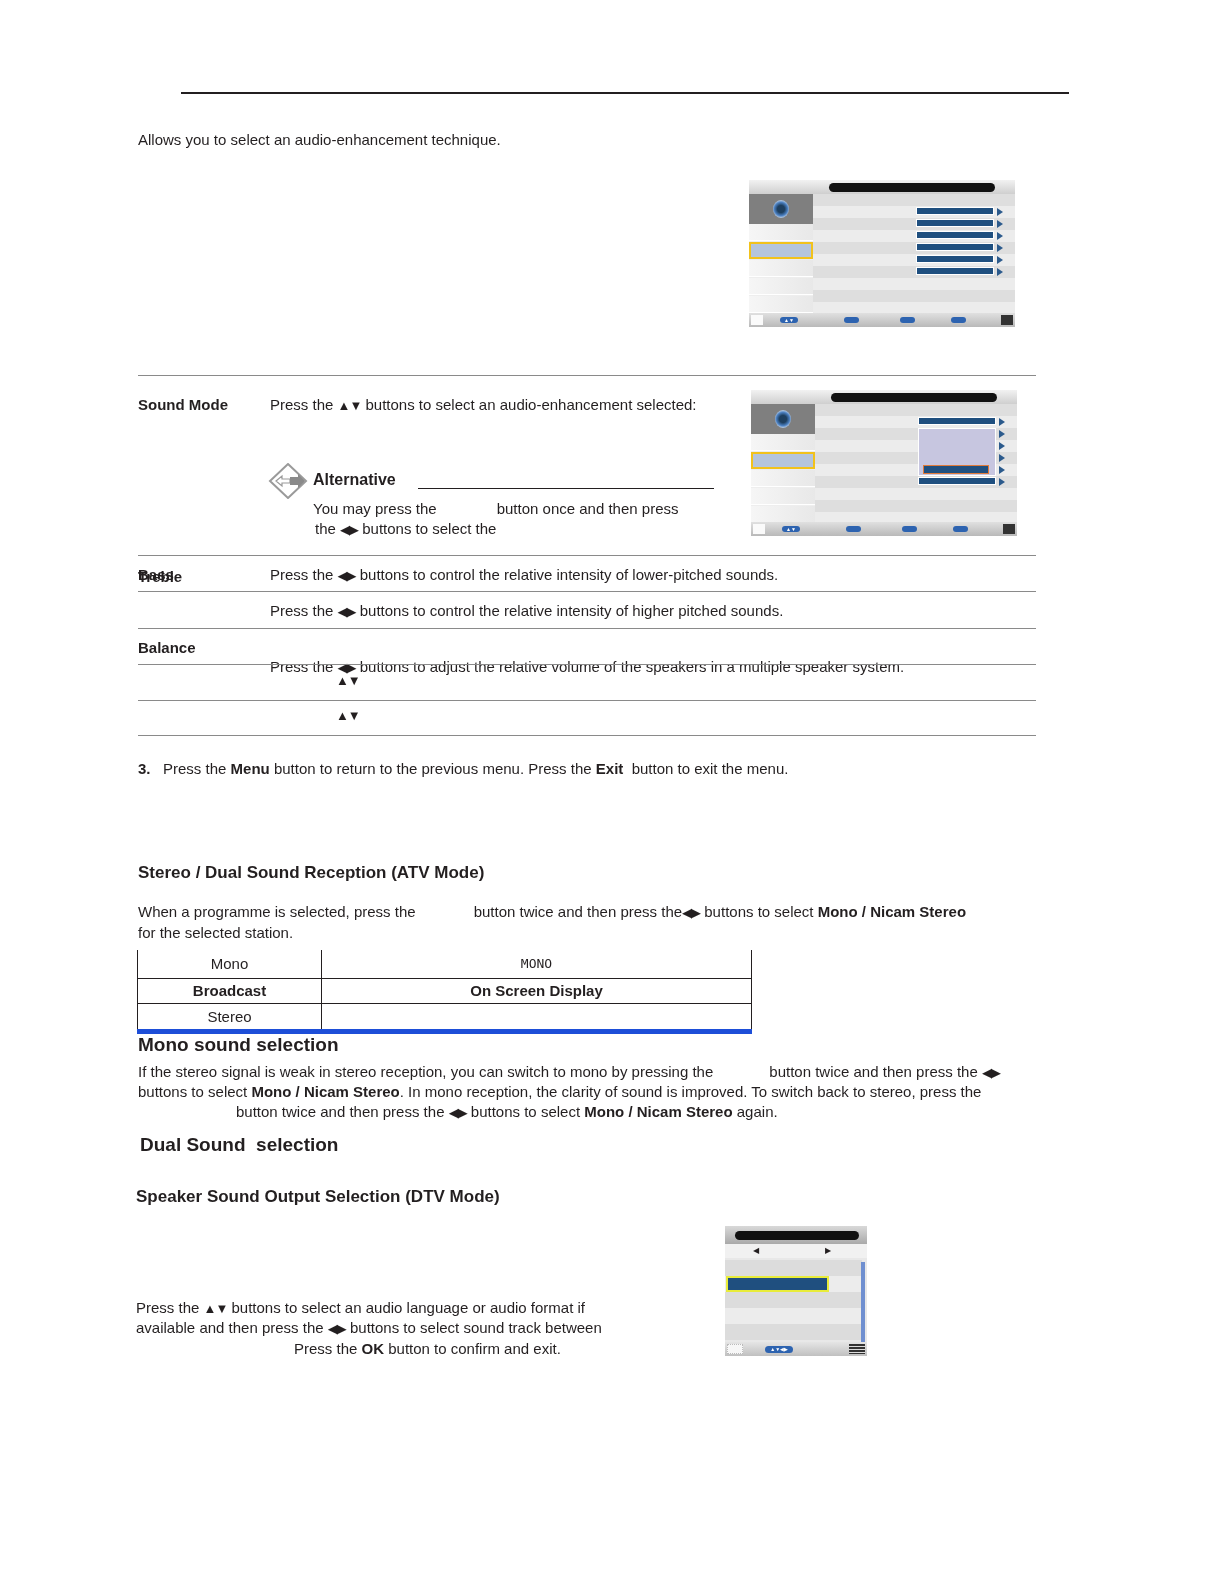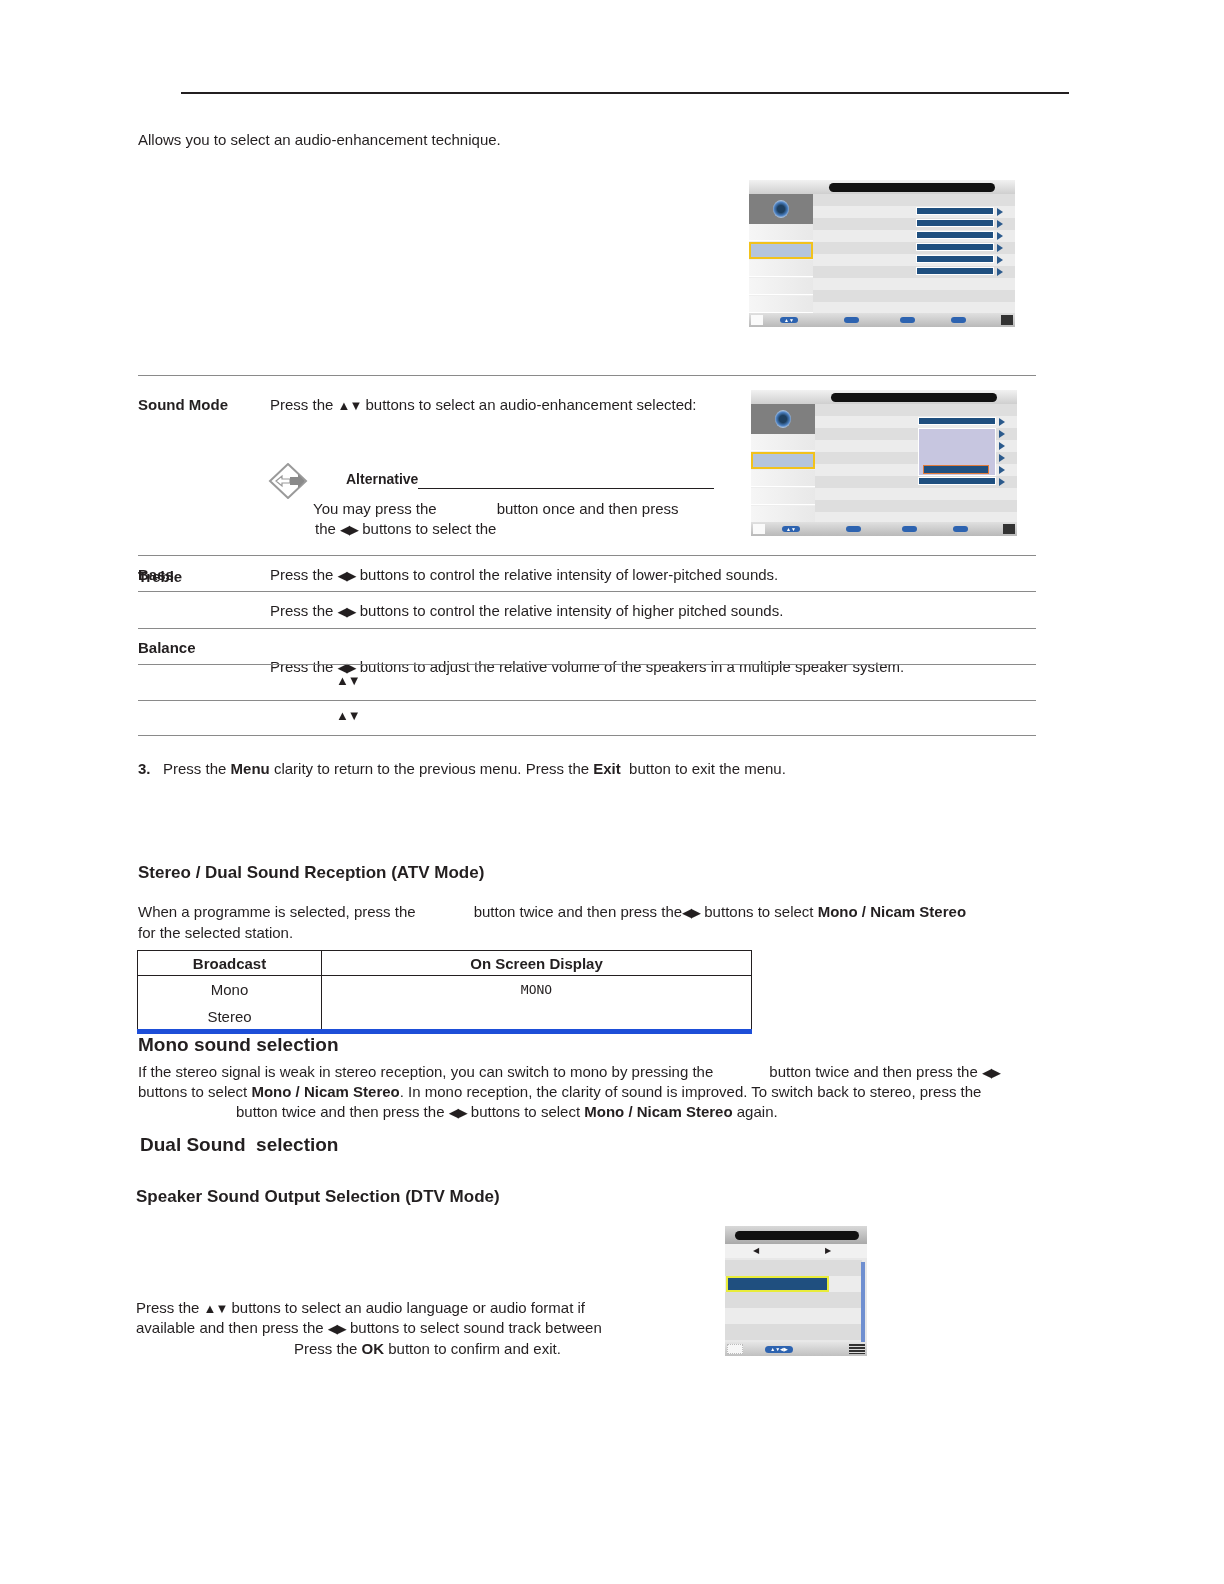--- a/index.html
+++ b/index.html
@@ -9,21 +9,21 @@
       overflow: hidden;
     }
     .abs { position: absolute; }
     .top-rule { left: 181px; top: 92px; width: 888px; height: 2px; background: #231f20; }
     .intro { left: 138px; top: 131px; font-size: 15px; }
     .hr { position: absolute; left: 138px; width: 898px; height: 1px; background: #8a8a8a; }
     .row-label { position: absolute; left: 138px; font-size: 15px; font-weight: bold; }
     .row-desc { position: absolute; left: 270px; font-size: 15px; }
     .tri { font-size: 13px; letter-spacing: -1px; }
     .alt-icon { left: 268px; top: 463px; width: 40px; height: 36px; }
-    .alt-title { left: 313px; top: 471px; font-size: 14px; font-weight: bold; margin-left: 33px; }
+    .alt-title { left: 313px; top: 471px; font-size: 16px; font-weight: bold; }
     .alt-line { left: 418px; top: 488px; width: 296px; height: 1px; background: #231f20; }
     .alt-text1 { left: 313px; top: 500px; font-size: 15px; }
     .alt-text2 { left: 315px; top: 520px; font-size: 15px; }
     .step3 { left: 138px; top: 760px; font-size: 15px; }
     .h2 { position: absolute; font-size: 17px; font-weight: bold; }
     .h3 { position: absolute; font-size: 19px; font-weight: bold; }
     .para { position: absolute; font-size: 15px; line-height: 20px; }
     table.bc { position: absolute; left: 137px; top: 950px; width: 615px; border-collapse: collapse; font-size: 15px; }
     table.bc th, table.bc td { border: 1px solid #231f20; text-align: center; }
     table.bc th { height: 25px; font-weight: bold; }
@@ -223,42 +223,42 @@
 
 <div class="row-desc tri" style="left:336px; top:673px;">▲▼</div>
 <div class="hr" style="top:700px;"></div>
 <div class="row-desc tri" style="left:336px; top:708px;">▲▼</div>
 <div class="hr" style="top:735px;"></div>
 
 <div class="abs step3">
   <b>3.</b>&nbsp;&nbsp;
   <span>Press the</span>
   <b>Menu</b>
-  <span>clarity to return to the previous menu. Press the</span>
+  <span>button to return to the previous menu. Press the</span>
   <b>Exit</b>&nbsp;
   <span>button to exit the menu.</span>
 </div>
 
 <div class="h2" style="left:138px; top:863px;">Stereo / Dual Sound Reception (ATV Mode)</div>
 <div class="para" style="left:138px; top:902px;">
   <span>When a programme is selected, press the</span><span style="display:inline-block;width:58px;"></span><span>button twice and then press the</span><span class="tri">◀▶</span>
   <span>buttons to select</span>
   <b>Mono / Nicam Stereo</b>
 </div>
 <div class="para" style="left:138px; top:923px;">for the selected station.</div>
 
 <table class="bc">
   <tbody>
-      <tr>
+      <tr style="height:28px;">
+    <td class="c1">Mono</td>
+    <td class="mono">MONO</td>
+  </tr>
+  <tr>
     <th class="c1">Broadcast</th>
     <th>On Screen Display</th>
-  </tr>
-  <tr style="height:28px;">
-    <td class="c1">Mono</td>
-    <td class="mono">MONO</td>
   </tr>
   <tr class="last" style="height:28px;">
     <td class="c1">Stereo</td>
     <td class="mono"></td>
   </tr>
 </tbody>
   </table>
 
 <div class="h3" style="left:138px; top:1034px;">Mono sound selection</div>
 <div class="para" style="left:138px; top:1062px; width:930px;">

